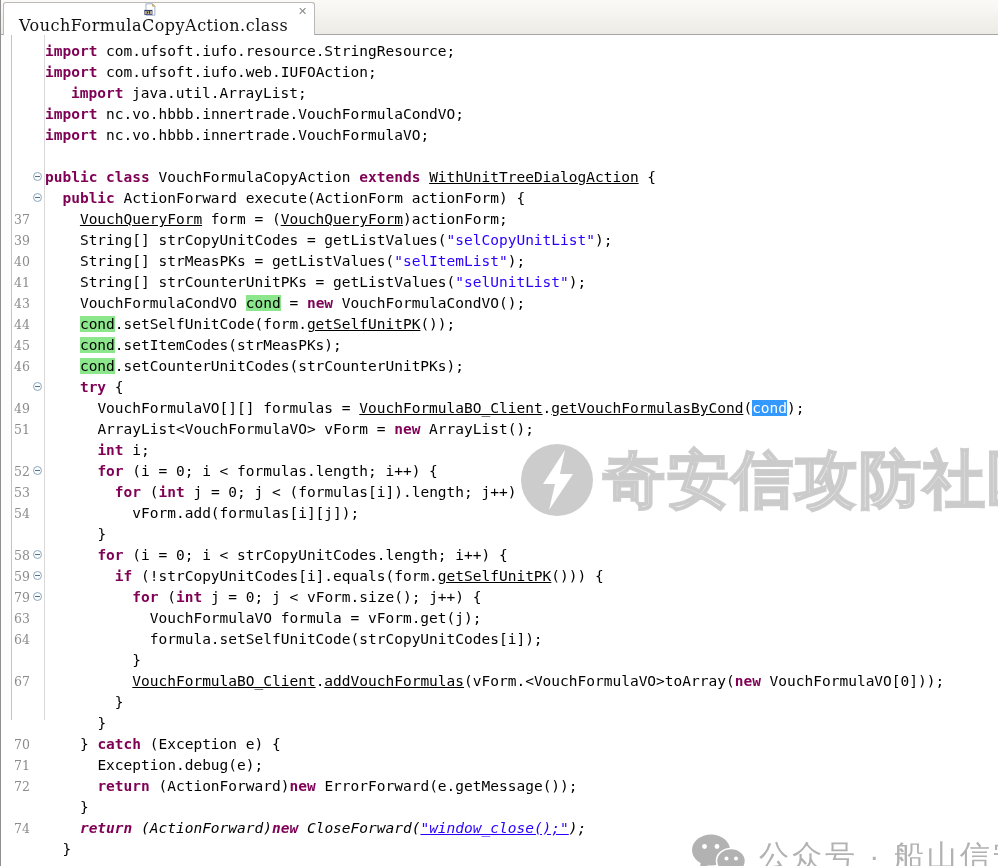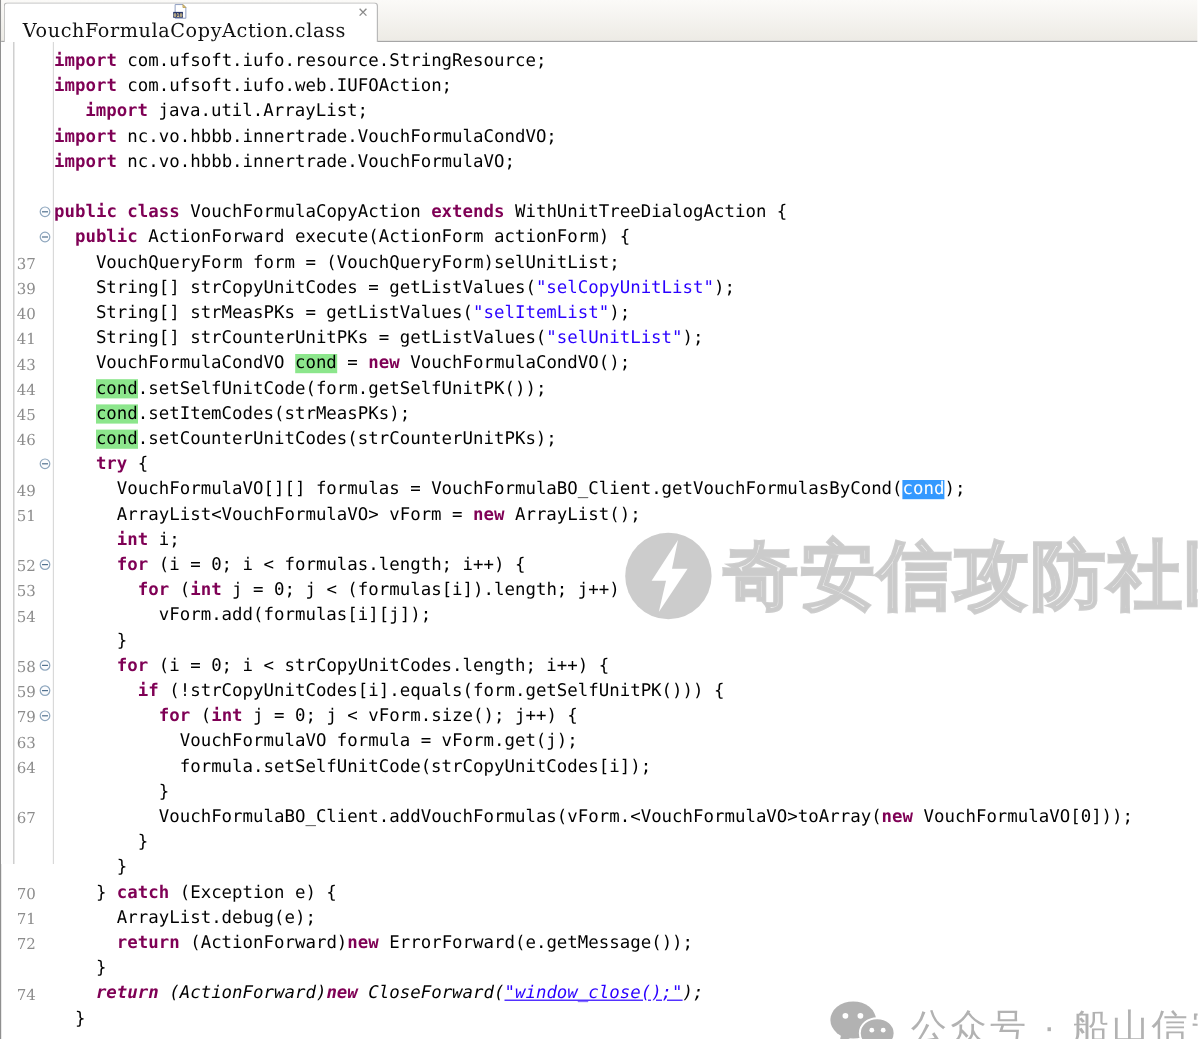--- a/index.html
+++ b/index.html
@@ -33,21 +33,21 @@
            position:relative; }
   .fold-icon { position:absolute; left:0; top:5px; width:9px; height:9px;
                border:1px solid #8ea6bd; border-radius:50%; background:#fbfcfe; cursor:pointer; }
   .fold-icon::after { content:""; position:absolute; left:1px; right:1px; top:3px;
                       border-top:1px solid #51718e; }
   .code { white-space:pre; font-family:"DejaVu Sans Mono", monospace; font-size:14.5px;
           line-height:21px; color:var(--code,#000); flex:0 0 auto; }
   .c-kw  { color:var(--keyword,#7f0055); font-weight:bold; }
   .c-pl  { color:var(--code,#000); }
   .c-str { color:var(--string,#2a00ff); }
-  .c-link{ color:var(--code,#000); }
+  .c-link{ color:var(--code,#000); text-decoration:underline; }
   .c-strlink { color:var(--string,#2a00ff); text-decoration:underline; }
   .c-hl  { background:var(--occurrence-highlight,#8ce68c); }
   .c-sel { background:var(--selection-bg,#3399ff); color:var(--selection-text,#fff); }
 
   
   #wm-center { position:absolute; left:518px; top:403px; display:flex; align-items:center;
                pointer-events:none; }
   #wm-center .wm-text { font-size:62px; font-weight:bold; letter-spacing:2px;
                font-family:"Liberation Sans", sans-serif;
                color:rgba(176,176,176,0.18); -webkit-text-stroke:2px rgba(190,190,190,0.75);
@@ -121,21 +121,21 @@
         <div class="row">
           <span class="ln"></span>
           <span class="foldc">
             <span class="fold-icon"></span>
           </span>
           <span class="code" style="padding-left: 2ch;"><span class="c-kw">public</span><span class="c-pl"> ActionForward execute(ActionForm actionForm) {</span></span>
         </div>
         <div class="row">
           <span class="ln">37</span>
           <span class="foldc"></span>
-          <span class="code" style="padding-left: 4ch;"><span class="c-link">VouchQueryForm</span><span class="c-pl"> form = (</span><span class="c-link">VouchQueryForm</span><span class="c-pl">)selUnitList;</span></span>
+          <span class="code" style="padding-left: 4ch;"><span class="c-link">VouchQueryForm</span><span class="c-pl"> form = (</span><span class="c-link">VouchQueryForm</span><span class="c-pl">)actionForm;</span></span>
         </div>
         <div class="row">
           <span class="ln">39</span>
           <span class="foldc"></span>
           <span class="code" style="padding-left: 4ch;"><span class="c-pl">String[] strCopyUnitCodes = getListValues(</span><span class="c-str">"selCopyUnitList"</span><span class="c-pl">);</span></span>
         </div>
         <div class="row">
           <span class="ln">40</span>
           <span class="foldc"></span>
           <span class="code" style="padding-left: 4ch;"><span class="c-pl">String[] strMeasPKs = getListValues(</span><span class="c-str">"selItemList"</span><span class="c-pl">);</span></span>
@@ -261,21 +261,21 @@
           <span class="code" style="padding-left: 6ch;"><span class="c-pl">}</span></span>
         </div>
         <div class="row">
           <span class="ln">70</span>
           <span class="foldc"></span>
           <span class="code" style="padding-left: 4ch;"><span class="c-pl">} </span><span class="c-kw">catch</span><span class="c-pl"> (Exception e) {</span></span>
         </div>
         <div class="row">
           <span class="ln">71</span>
           <span class="foldc"></span>
-          <span class="code" style="padding-left: 6ch;"><span class="c-pl">ArrayList.debug(e);</span></span>
+          <span class="code" style="padding-left: 6ch;"><span class="c-pl">Exception.debug(e);</span></span>
         </div>
         <div class="row">
           <span class="ln">72</span>
           <span class="foldc"></span>
           <span class="code" style="padding-left: 6ch;"><span class="c-kw">return</span><span class="c-pl"> (ActionForward)</span><span class="c-kw">new</span><span class="c-pl"> ErrorForward(e.getMessage());</span></span>
         </div>
         <div class="row">
           <span class="ln"></span>
           <span class="foldc"></span>
           <span class="code" style="padding-left: 4ch;"><span class="c-pl">}</span></span>

